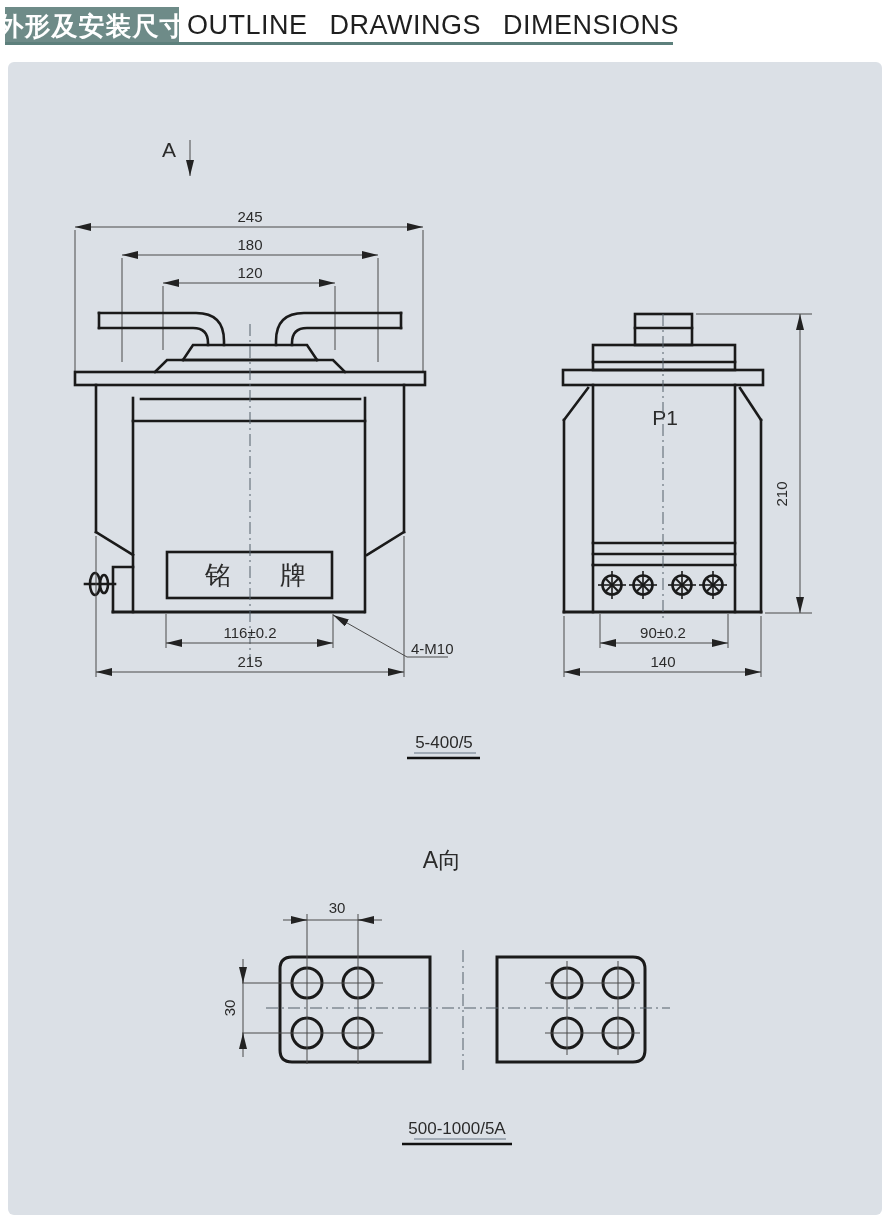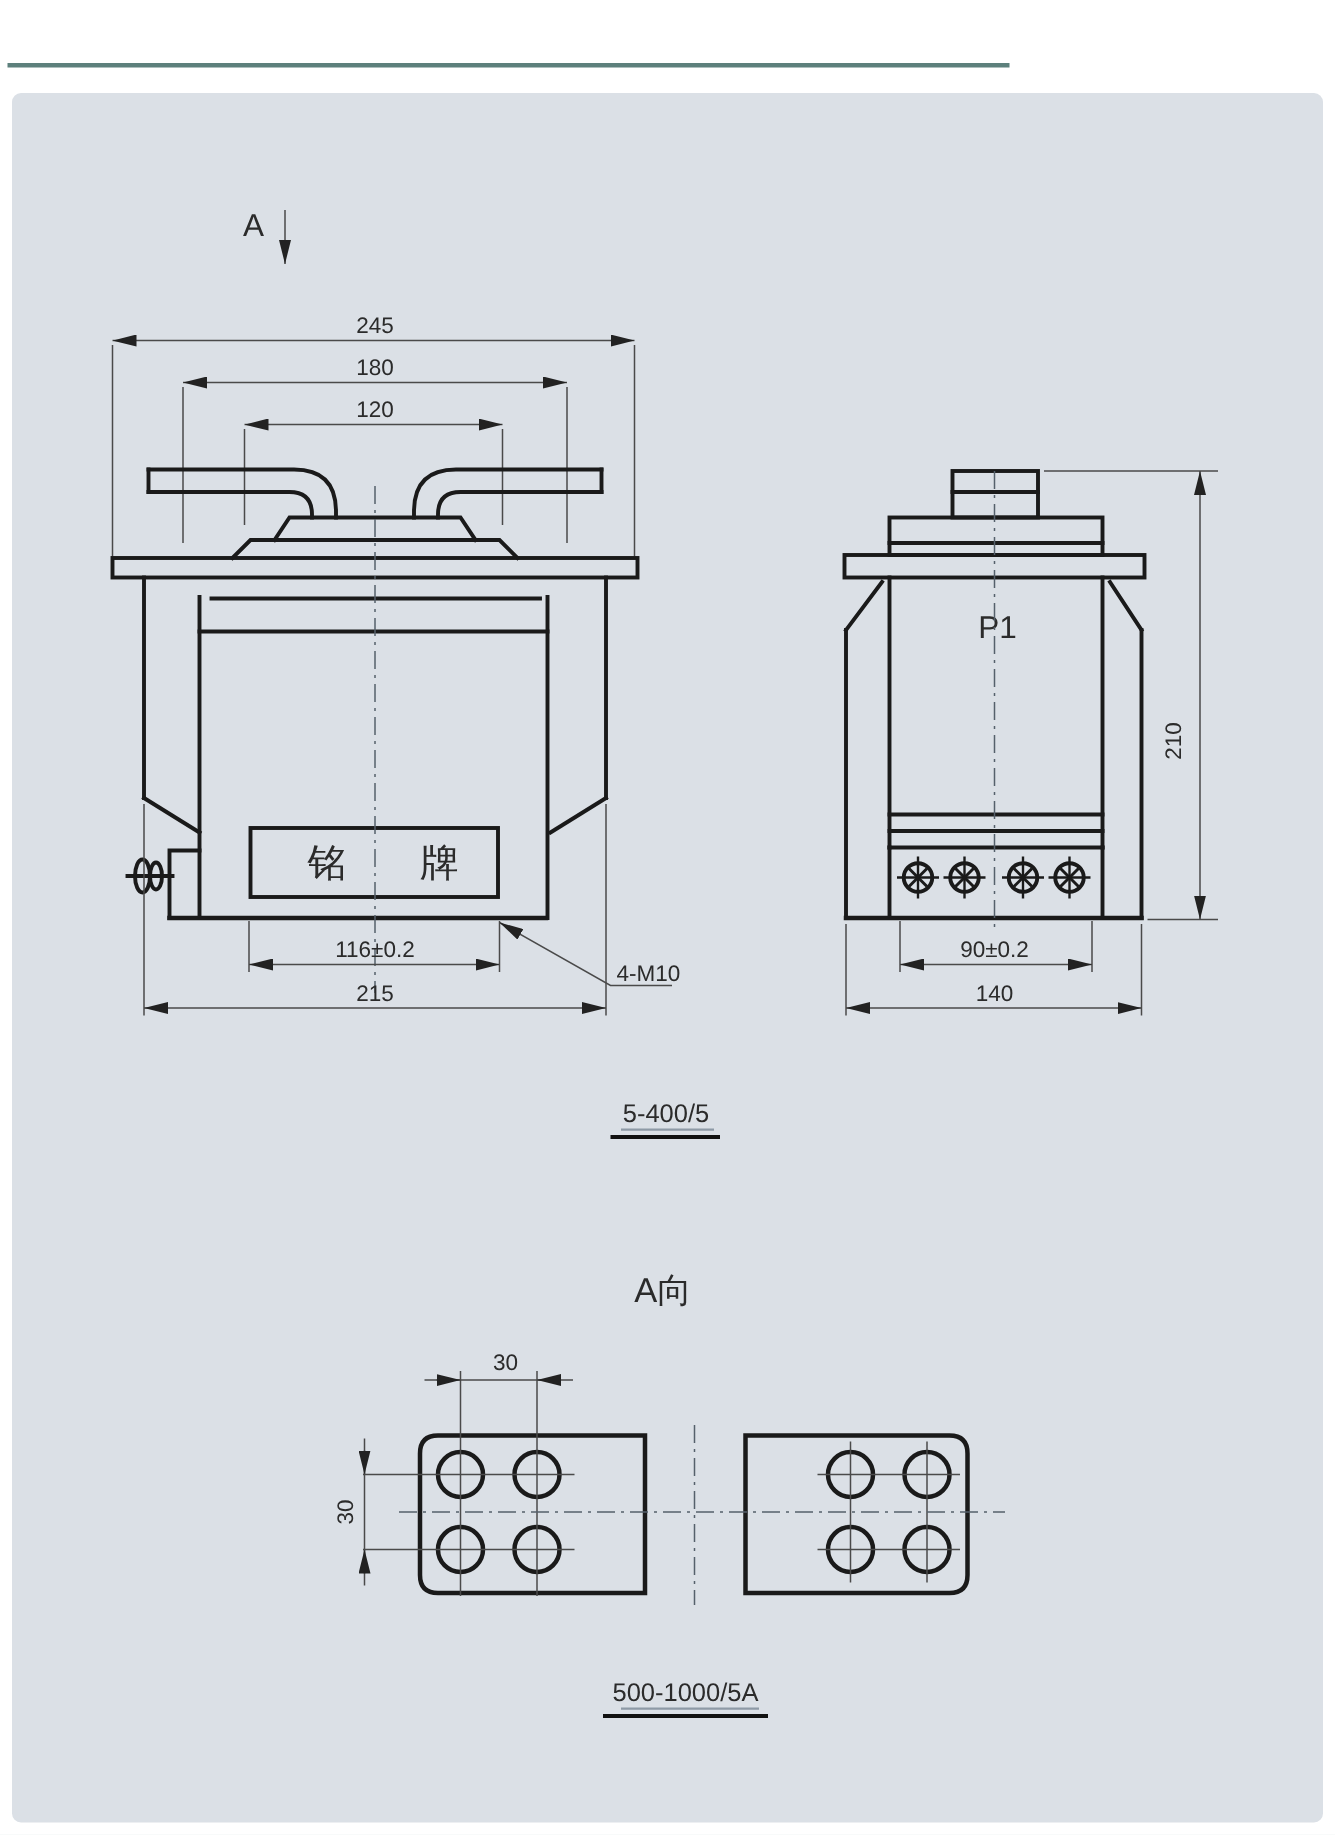--- a/index.html
+++ b/index.html
@@ -21,20 +21,24 @@
   .thin{stroke:#4a4a4a;stroke-width:1;fill:none;}
   .cl{stroke:#55606b;stroke-width:1;fill:none;stroke-dasharray:12 4 2 4;}
   .dimtxt{font-size:15px;}
   .lbl{font-size:17px;}
 </style>
 </head>
 <body>
 
 <div id="page">
 
+  <div id="hdr-block">
+    <span id="hdr-zh">外形及安装尺寸</span>
+  </div>
+  <div id="hdr-en">OUTLINE DRAWINGS DIMENSIONS</div>
   <div id="hdr-rule"></div>
 
   <div id="panel">
     <svg width="874" height="1153" viewBox="0 0 874 1153">
       <defs>
         <marker id="ar" viewBox="0 0 12 6" refX="12" refY="3" markerWidth="16" markerHeight="8" markerUnits="userSpaceOnUse" orient="auto-start-reverse">
           <path d="M0,0 L12,3 L0,6 Z" fill="#222"></path>
         </marker>
       </defs>
 

